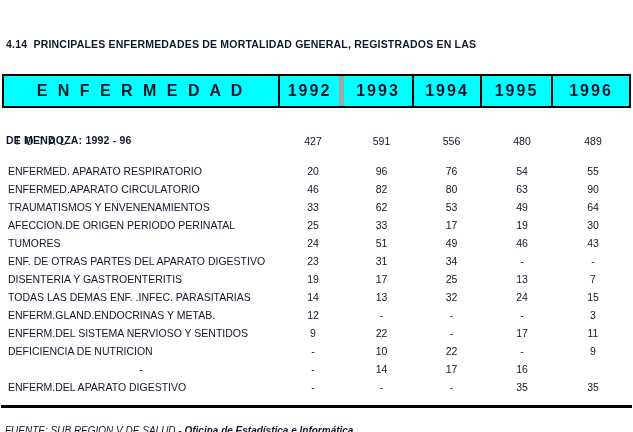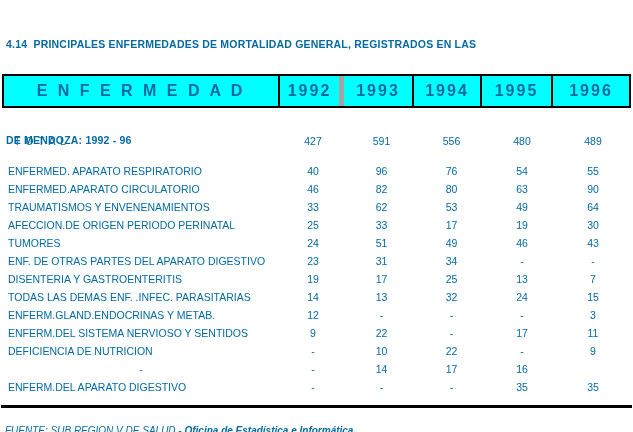--- a/index.html
+++ b/index.html
@@ -1,18 +1,18 @@
 <!DOCTYPE html>
 <html><head>
 <meta charset="utf-8">
 <style>
   html,body { margin:0; padding:0; background:#ffffff; }
   .page {
     position:relative; width:633px; height:432px; background:#ffffff;
-    font-family:"Liberation Sans", sans-serif; color:#0369a1; overflow:hidden;
+    font-family:"Liberation Sans", sans-serif; color:#0f172a; overflow:hidden;
   }
   .title {
     position:absolute; left:6px; top:4px;
     font-size:10.5px; font-weight:bold; line-height:16px;
     letter-spacing:0.2px; white-space:pre;
   }
   
   .thead {
     position:absolute; left:2px; top:74px; width:625px;
     border:2px solid #000; background:#00ffff;
@@ -69,21 +69,21 @@
       <div class="td lab">T O T A L</div>
       <div class="td num">427</div>
       <div class="td num">591</div>
       <div class="td num">556</div>
       <div class="td num">480</div>
       <div class="td num">489</div>
     </div>
 
   <div class="tr">
         <div class="td lab">ENFERMED. APARATO RESPIRATORIO</div>
-        <div class="td num">40</div>
+        <div class="td num">20</div>
         <div class="td num">96</div>
         <div class="td num">76</div>
         <div class="td num">54</div>
         <div class="td num">55</div>
       </div>
       <div class="tr">
         <div class="td lab">ENFERMED.APARATO CIRCULATORIO</div>
         <div class="td num">46</div>
         <div class="td num">82</div>
         <div class="td num">80</div>

